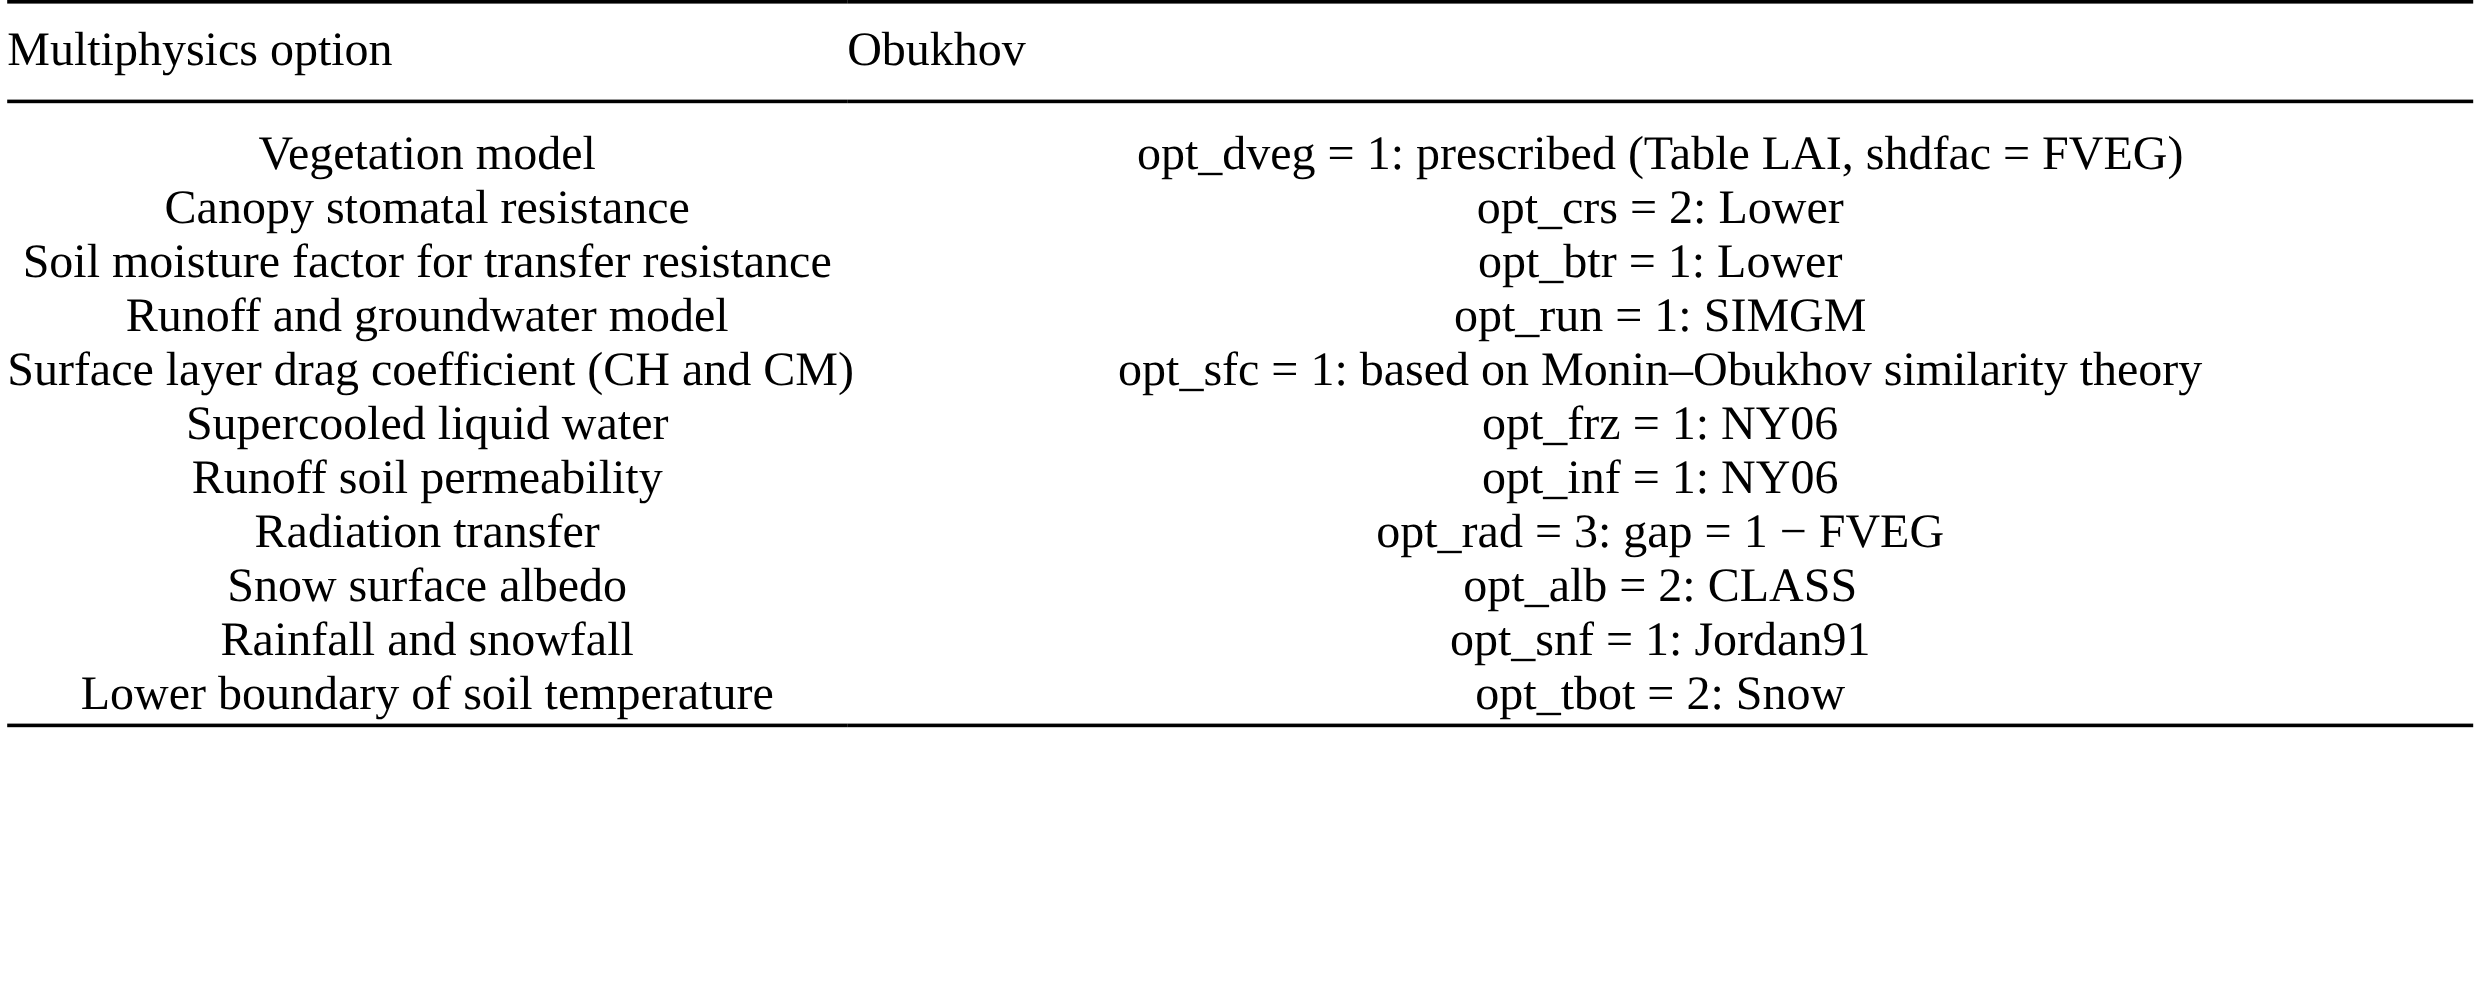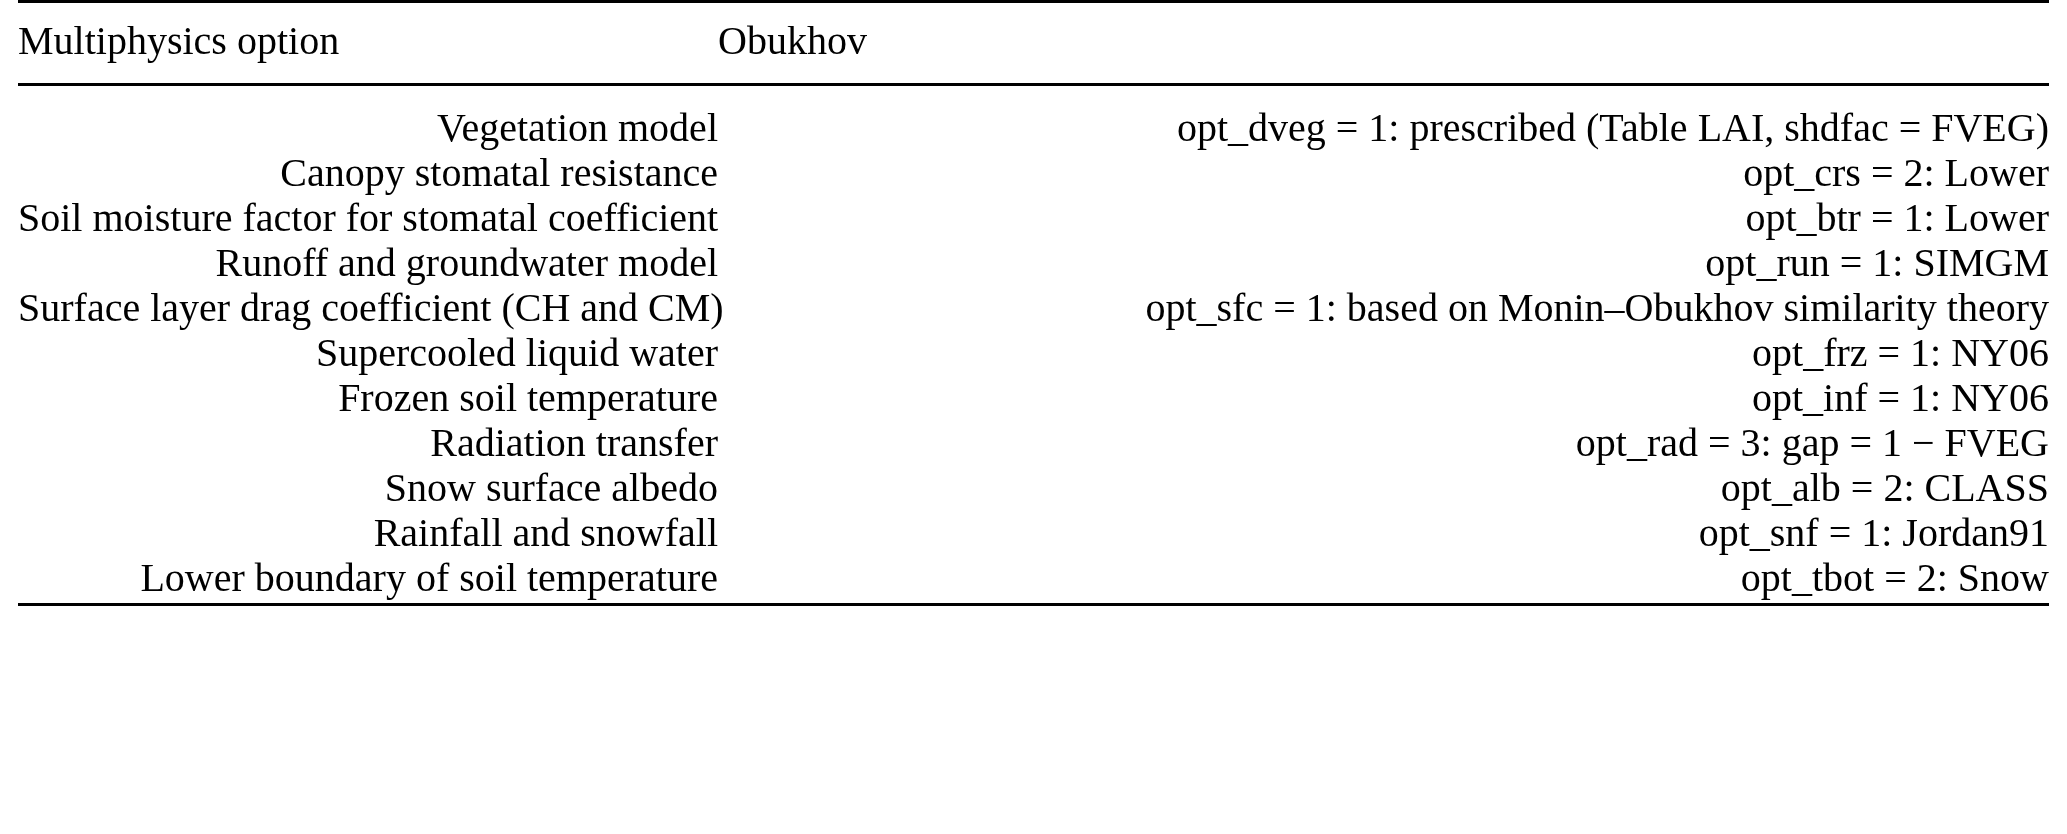--- a/index.html
+++ b/index.html
@@ -13,21 +13,21 @@
     font-family: "Liberation Serif", "DejaVu Serif", serif;
     color: #000000;
     overflow: hidden;
   }
 
   .table-wrap {
     position: relative;
     width: 2067px;
     height: 588px;
     box-sizing: border-box;
-    padding: 0 18px;
+    padding: 0 6px;
   }
 
   table.physics-table {
     width: 100%;
     border-collapse: collapse;
     table-layout: fixed;
   }
 
   table.physics-table col.col-option { width: 700px; }
   table.physics-table col.col-setting { width: auto; }
@@ -46,21 +46,21 @@
     text-align: left;
     font-weight: normal;
     font-size: 40px;
     line-height: 1.0;
     padding: 18px 0 22px 0;
     vertical-align: baseline;
     white-space: nowrap;
   }
 
   tbody td {
-    text-align: right;
+    text-align: center;
     font-size: 40px;
     line-height: 1.0;
     padding: 0;
     height: 45px;
     vertical-align: baseline;
     white-space: nowrap;
   }
 
   tbody tr:first-child td {
     padding-top: 22px;
@@ -94,37 +94,37 @@
     <tbody id="table-body">
         <tr class="rule-mid">
           <td>Vegetation model</td>
           <td>opt_dveg = 1: prescribed (Table LAI, shdfac = FVEG)</td>
         </tr>
         <tr>
           <td>Canopy stomatal resistance</td>
           <td>opt_crs = 2: Lower</td>
         </tr>
         <tr>
-          <td>Soil moisture factor for stomatal coefficient</td>
+          <td>Soil moisture factor for transfer resistance</td>
           <td>opt_btr = 1: Lower</td>
         </tr>
         <tr>
           <td>Runoff and groundwater model</td>
           <td>opt_run = 1: SIMGM</td>
         </tr>
         <tr>
           <td>Surface layer drag coefficient (CH and CM)</td>
           <td>opt_sfc = 1: based on Monin–Obukhov similarity theory</td>
         </tr>
         <tr>
           <td>Supercooled liquid water</td>
           <td>opt_frz = 1: NY06</td>
         </tr>
         <tr>
-          <td>Frozen soil temperature</td>
+          <td>Runoff soil permeability</td>
           <td>opt_inf = 1: NY06</td>
         </tr>
         <tr>
           <td>Radiation transfer</td>
           <td>opt_rad = 3: gap = 1 − FVEG</td>
         </tr>
         <tr>
           <td>Snow surface albedo</td>
           <td>opt_alb = 2: CLASS</td>
         </tr>

